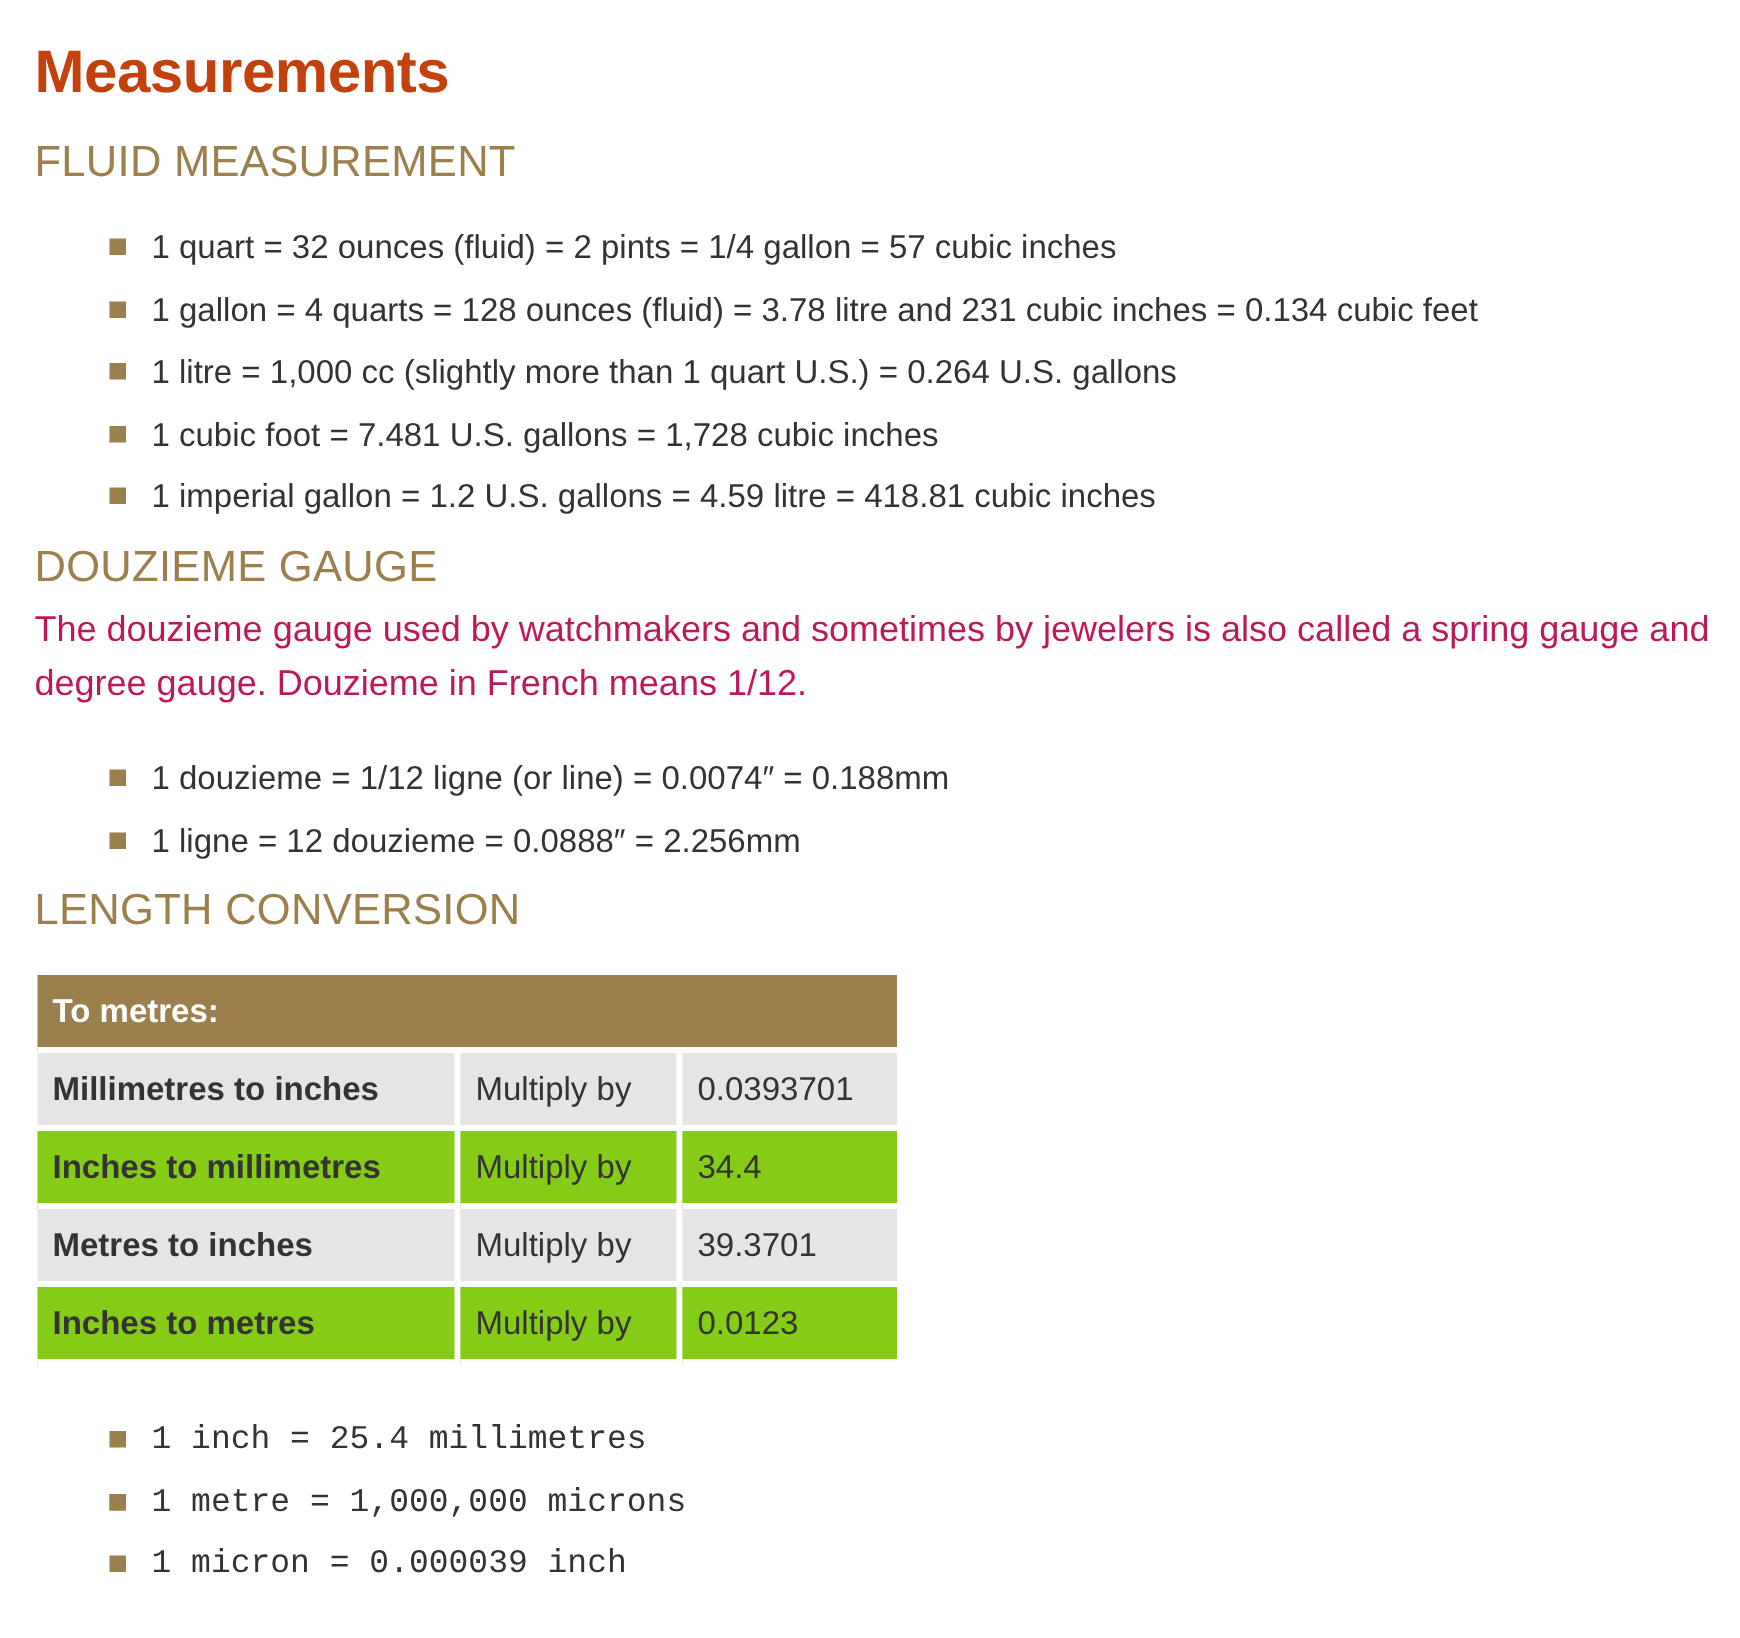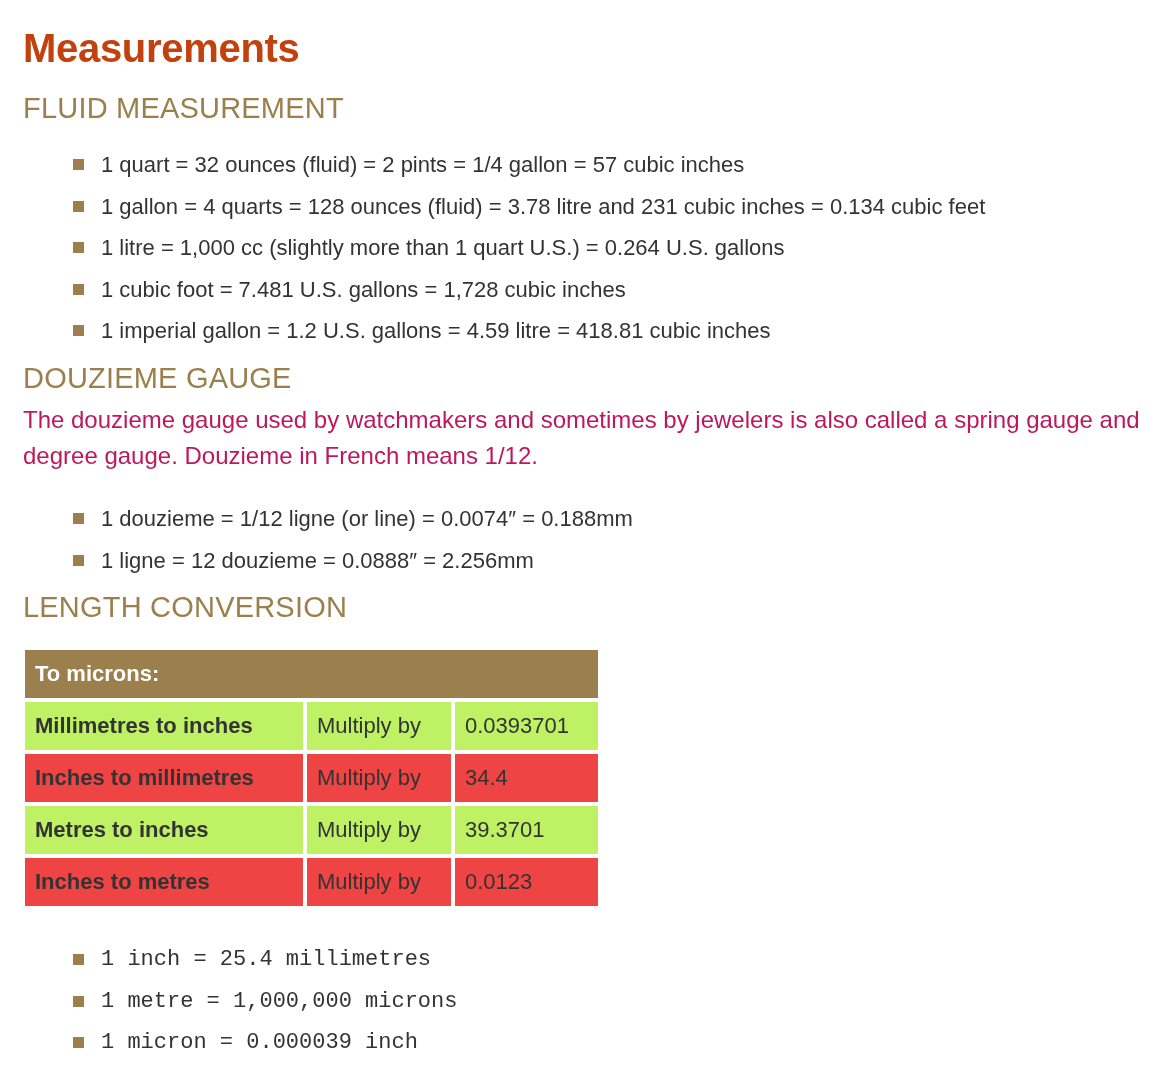--- a/index.html
+++ b/index.html
@@ -43,22 +43,22 @@
       background: #9b7f4c; color: #ffffff; font-weight: bold; text-align: left;
       height: 48px; padding: 0 10px; border-bottom: 4px solid #ffffff;
     }
     td {
       height: 48px; padding: 0 10px; border-bottom: 4px solid #ffffff;
       color: #333333;
     }
     td.c1 { width: 258px; font-weight: bold; border-right: 4px solid #ffffff; }
     td.c2 { width: 124px; border-right: 4px solid #ffffff; }
     td.c3 { width: 123px; }
-    tr.odd td { background: #bef264; margin-top: 36px; }
-    tr.even td { background: #ef4444; }
+    tr.odd td { background: #e5e5e5; margin-top: 36px; }
+    tr.even td { background: #84cc16; }
   </style>
 </head>
 <body>
 
 <div class="page">
   <h1>Measurements</h1>
 
   <h2 style="top:91px;">FLUID MEASUREMENT</h2>
   <ul style="top:128px;">
     <li><span class="bullet"></span><span>1 quart = 32 ounces (fluid) = 2 pints = 1/4 gallon = 57 cubic inches</span></li>
@@ -73,21 +73,21 @@
   <ul style="top:482px;">
     <li><span class="bullet"></span><span>1 douzieme = 1/12 ligne (or line) = 0.0074″ = 0.188mm</span></li>
     <li><span class="bullet"></span><span>1 ligne = 12 douzieme = 0.0888″ = 2.256mm</span></li>
   </ul>
 
   <h2 style="top:590px;">LENGTH CONVERSION</h2>
 
   <table>
     <thead>
       <tr>
-        <th class="head" colspan="3">To microns:</th>
+        <th class="head" colspan="3">To metres:</th>
       </tr>
     </thead>
     <tbody>
       <tr class="odd">
         <td class="c1">Millimetres to inches</td>
         <td class="c2">Multiply by</td>
         <td class="c3">0.0393701</td>
       </tr>
       <tr class="even">
         <td class="c1">Inches to millimetres</td>

